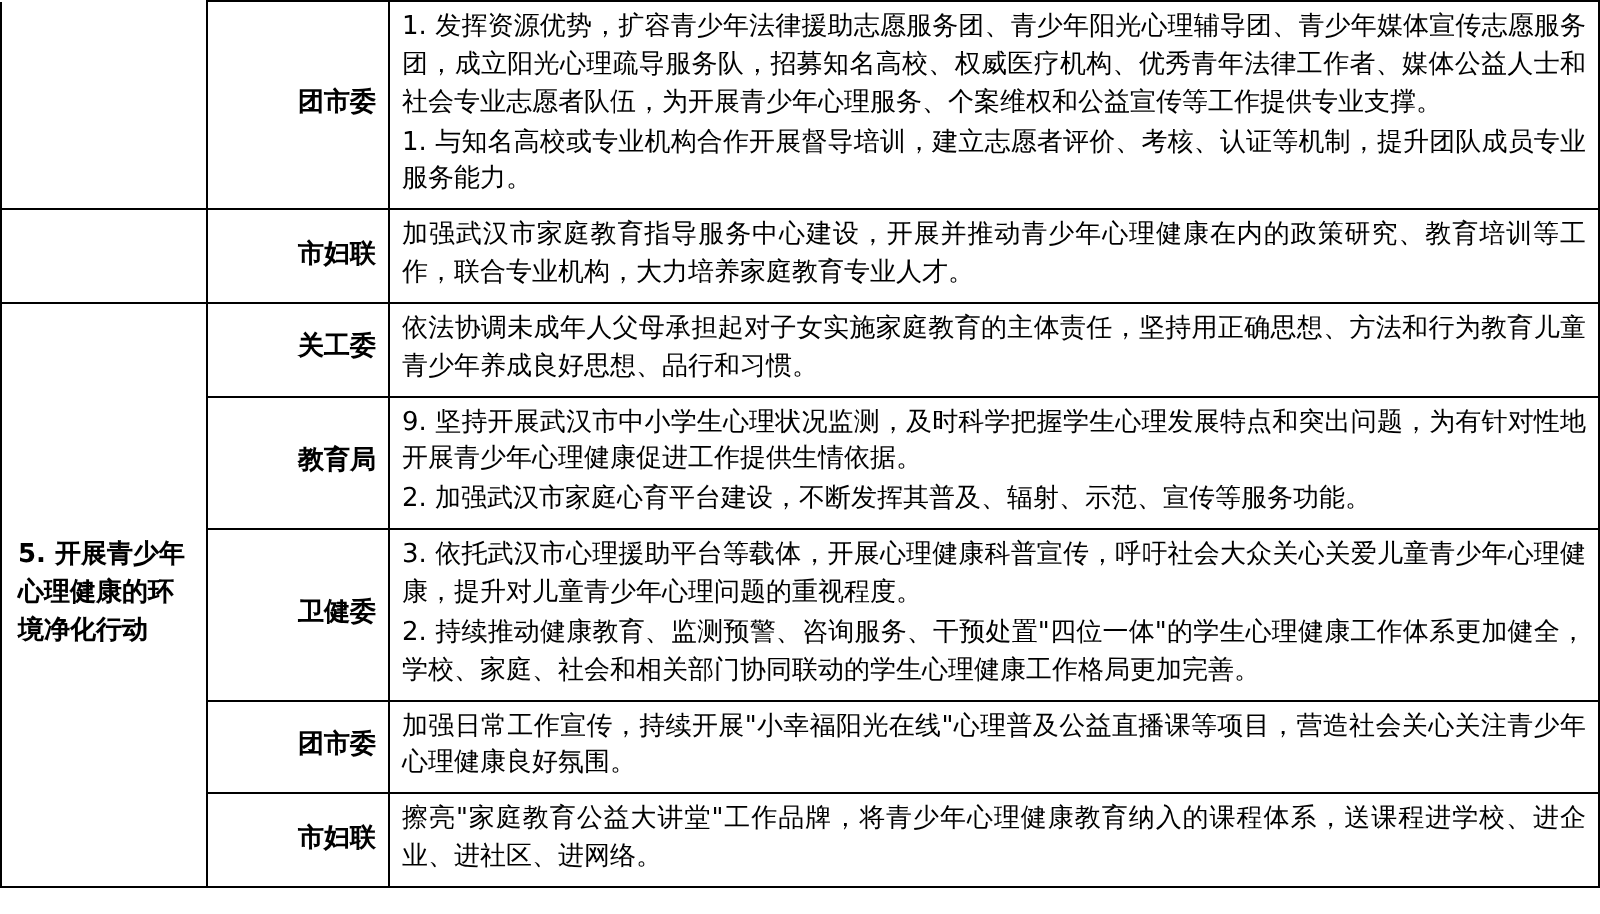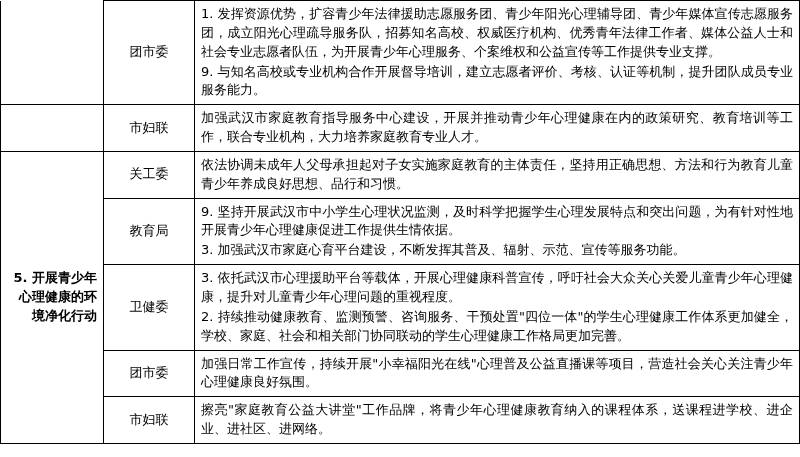--- a/index.html
+++ b/index.html
@@ -34,22 +34,22 @@
   td.col-section {
     width: 90px;
     text-align: center;
     font-weight: bold;
     font-size: 13.5px;
     line-height: 1.5;
     padding: 4px 4px;
   }
   td.col-dept {
     width: 78px;
-    text-align: center;
-    font-weight: normal;
+    text-align: right;
+    font-weight: bold;
     font-size: 13.5px;
     white-space: nowrap;
     padding: 4px 2px;
     margin-top: 21px;
   }
   td.col-content {
     text-align: justify;
     font-size: 13px;
     padding: 5px 8px 5px 7px;
   }
@@ -59,39 +59,39 @@
     text-align: justify;
   }
   .para + .para {
     margin-top: 1px;
   }
   .noborder-top {
     border-top: none !important;
   }
   .section-label {
     display: block;
-    text-align: right;
+    text-align: left;
     padding-left: 2px;
   }
 </style>
 </head>
 <body>
 
 <div class="page">
   <table class="doc-table">
     <tbody>
 
       <tr>
         <td class="col-section noborder-top"></td>
         <td class="col-dept">
           <span>团市委</span>
         </td>
         <td class="col-content">
           <p class="para">1. 发挥资源优势，扩容青少年法律援助志愿服务团、青少年阳光心理辅导团、青少年媒体宣传志愿服务团，成立阳光心理疏导服务队，招募知名高校、权威医疗机构、优秀青年法律工作者、媒体公益人士和社会专业志愿者队伍，为开展青少年心理服务、个案维权和公益宣传等工作提供专业支撑。</p>
-          <p class="para">9. 与知名高校或专业机构合作开展督导培训，建立志愿者评价、考核、认证等机制，提升团队成员专业服务能力。</p>
+          <p class="para">1. 与知名高校或专业机构合作开展督导培训，建立志愿者评价、考核、认证等机制，提升团队成员专业服务能力。</p>
         </td>
       </tr>
 
       <tr>
         <td class="col-section"></td>
         <td class="col-dept">
           <span>市妇联</span>
         </td>
         <td class="col-content">
           <p class="para">加强武汉市家庭教育指导服务中心建设，开展并推动青少年心理健康在内的政策研究、教育培训等工作，联合专业机构，大力培养家庭教育专业人才。</p>
@@ -109,21 +109,21 @@
           <p class="para">依法协调未成年人父母承担起对子女实施家庭教育的主体责任，坚持用正确思想、方法和行为教育儿童青少年养成良好思想、品行和习惯。</p>
         </td>
       </tr>
 
       <tr>
         <td class="col-dept">
           <span>教育局</span>
         </td>
         <td class="col-content">
           <p class="para">9. 坚持开展武汉市中小学生心理状况监测，及时科学把握学生心理发展特点和突出问题，为有针对性地开展青少年心理健康促进工作提供生情依据。</p>
-          <p class="para">3. 加强武汉市家庭心育平台建设，不断发挥其普及、辐射、示范、宣传等服务功能。</p>
+          <p class="para">2. 加强武汉市家庭心育平台建设，不断发挥其普及、辐射、示范、宣传等服务功能。</p>
         </td>
       </tr>
 
       <tr>
         <td class="col-dept">
           <span>卫健委</span>
         </td>
         <td class="col-content">
           <p class="para">3. 依托武汉市心理援助平台等载体，开展心理健康科普宣传，呼吁社会大众关心关爱儿童青少年心理健康，提升对儿童青少年心理问题的重视程度。</p>
           <p class="para">2. 持续推动健康教育、监测预警、咨询服务、干预处置"四位一体"的学生心理健康工作体系更加健全，学校、家庭、社会和相关部门协同联动的学生心理健康工作格局更加完善。</p>

